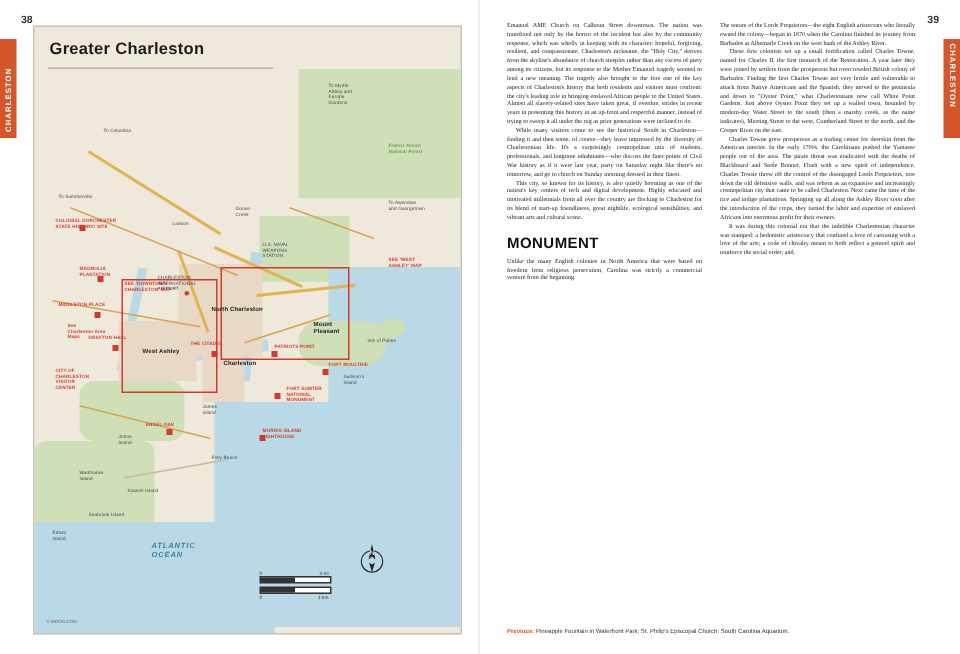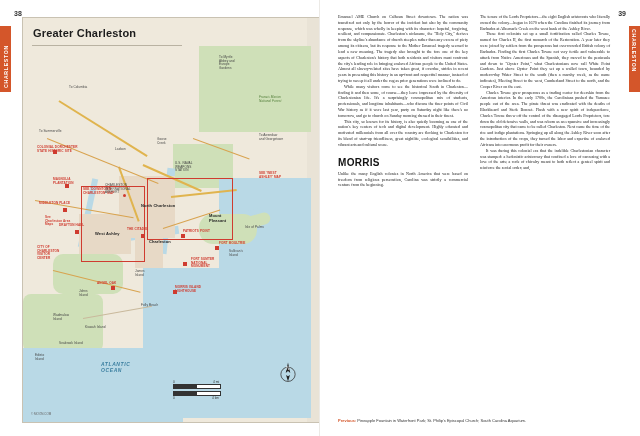--- a/index.html
+++ b/index.html
@@ -19,21 +19,21 @@
   }
   .tab-left span{
     display:block;transform:rotate(-90deg);transform-origin:left top;
     position:absolute;left:3px;top:62px;white-space:nowrap;
     font-family:"Liberation Sans",sans-serif;font-size:5.2px;letter-spacing:.7px;color:#fff;font-weight:bold;
   }
 
   
   .map-wrap{
     position:absolute;left:22px;top:17px;width:284px;height:404px;
-    background:#e9e3d6;border:1px solid #c9c2b2;overflow:hidden;padding-left:40px;
+    background:#e9e3d6;border:1px solid #c9c2b2;overflow:hidden;
   }
   .map-title{
     position:absolute;left:10px;top:9px;
     font-family:"Liberation Sans",sans-serif;font-weight:bold;font-size:11px;color:#1c1c1c;
     letter-spacing:.2px;z-index:30;
   }
   .map-title-rule{position:absolute;left:9px;top:27px;width:150px;height:1px;background:#b9b2a2;z-index:30;}
   .land{position:absolute;left:0;top:0;width:284px;height:404px;background:#efe9dc;}
   .land-green{position:absolute;background:#cfe0b8;}
   .water{position:absolute;background:#b9d9e6;}
@@ -245,21 +245,21 @@
     <div class="folio-right">39</div>
     <div class="tab-right">
       <span>CHARLESTON</span>
     </div>
 
     <div class="cols">
       <div class="col">
         <p class="first">Emanuel AME Church on Calhoun Street downtown. The nation was transfixed not only by the horror of the incident but also by the community response, which was wholly in keeping with its character: hopeful, forgiving, resilient, and compassionate. Charleston's nickname, the "Holy City," derives from the skyline's abundance of church steeples rather than any excess of piety among its citizens, but its response to the Mother Emanuel tragedy seemed to lend a new meaning. The tragedy also brought to the fore one of the key aspects of Charleston's history that both residents and visitors must confront: the city's leading role in bringing enslaved African people to the United States. Almost all slavery-related sites have taken great, if overdue, strides in recent years in presenting this history in an up-front and respectful manner, instead of trying to sweep it all under the rug as prior generations were inclined to do.</p>
         <p>While many visitors come to see the historical South in Charleston—finding it and then some, of course—they leave impressed by the diversity of Charlestonian life. It's a surprisingly cosmopolitan mix of students, professionals, and longtime inhabitants—who discuss the finer points of Civil War history as if it were last year, party on Saturday night like there's no tomorrow, and go to church on Sunday morning dressed in their finest.</p>
         <p>This city, so known for its history, is also quietly booming as one of the nation's key centers of tech and digital development. Highly educated and motivated millennials from all over the country are flocking to Charleston for its blend of start-up friendliness, great nightlife, ecological sensibilities, and vibrant arts and cultural scene.</p>
-        <h2 class="section">MORRIS</h2>
+        <h2 class="section">MONUMENT</h2>
         <p class="first">Unlike the many English colonies in North America that were based on freedom from religious persecution, Carolina was strictly a commercial venture from the beginning.</p>
       </div>
       <div class="col">
         <p class="first">The tenure of the Lords Proprietors—the eight English aristocrats who literally owned the colony—began in 1670 when the Carolina finished its journey from Barbados at Albemarle Creek on the west bank of the Ashley River.</p>
         <p>Those first colonists set up a small fortification called Charles Towne, named for Charles II, the first monarch of the Restoration. A year later they were joined by settlers from the prosperous but overcrowded British colony of Barbados. Finding the first Charles Towne not very fertile and vulnerable to attack from Native Americans and the Spanish, they moved to the peninsula and down to "Oyster Point," what Charlestonians now call White Point Gardens. Just above Oyster Point they set up a walled town, bounded by modern-day Water Street to the south (then a marshy creek, as the name indicates), Meeting Street to the west, Cumberland Street to the north, and the Cooper River on the east.</p>
         <p>Charles Towne grew prosperous as a trading center for deerskin from the American interior. In the early 1700s, the Carolinians pushed the Yamasee people out of the area. The pirate threat was eradicated with the deaths of Blackbeard and Stede Bonnet. Flush with a new spirit of independence, Charles Towne threw off the control of the disengaged Lords Proprietors, tore down the old defensive walls, and was reborn as an expansive and increasingly cosmopolitan city that came to be called Charleston. Next came the time of the rice and indigo plantations. Springing up all along the Ashley River soon after the introduction of the crops, they turned the labor and expertise of enslaved Africans into enormous profit for their owners.</p>
         <p>It was during this colonial era that the indelible Charlestonian character was stamped: a hedonistic aristocracy that confined a love of carousing with a love of the arts; a code of chivalry meant to both reflect a genteel spirit and reinforce the social order; and,</p>
       </div>
     </div>
 

